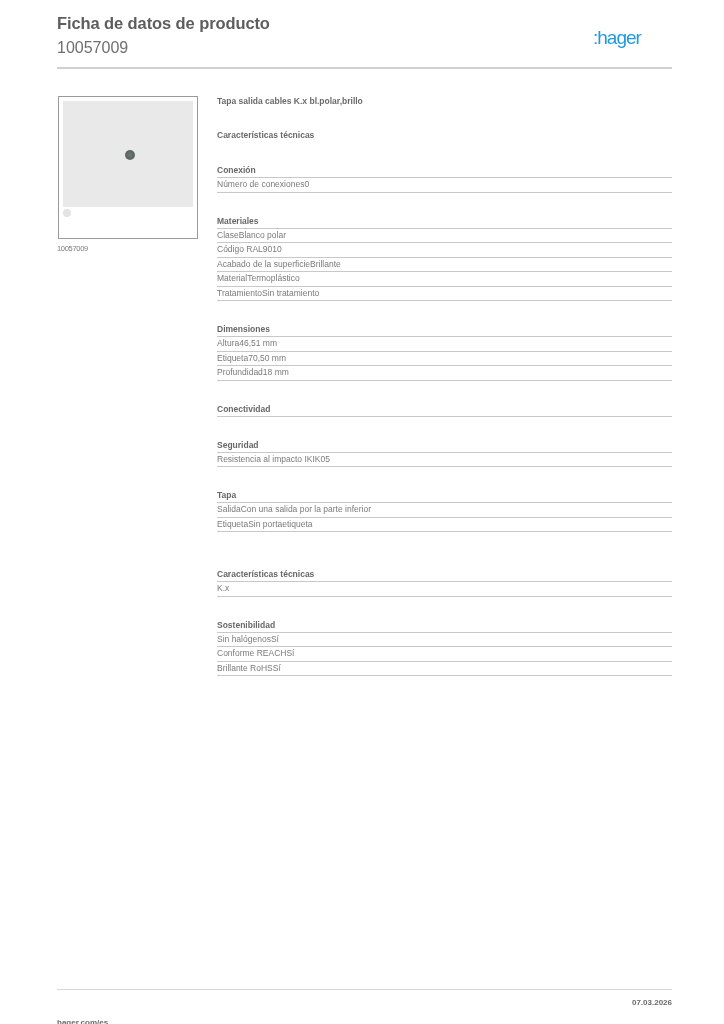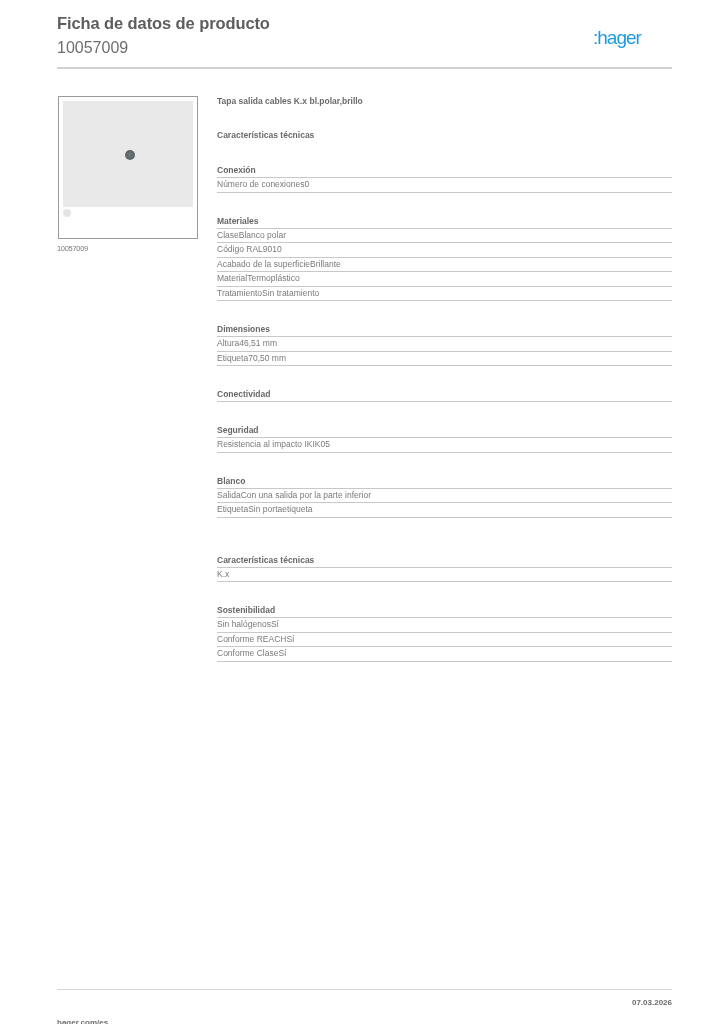--- a/index.html
+++ b/index.html
@@ -130,36 +130,40 @@
   <div class="group">
     <div class="group-title">Dimensiones</div>
     <div class="row">
       <span class="label">Altura</span>
       <span class="value">46,51 mm</span>
     </div>
     <div class="row">
       <span class="label">Etiqueta</span>
       <span class="value">70,50 mm</span>
     </div>
+    <div class="row">
+      <span class="label">Profundidad</span>
+      <span class="value">18 mm</span>
+    </div>
   </div>
 
   <div class="group">
     <div class="group-title">Conectividad</div>
   </div>
 
   <div class="group">
     <div class="group-title">Seguridad</div>
     <div class="row">
       <span class="label">Resistencia al impacto IK</span>
       <span class="value">IK05</span>
     </div>
   </div>
 
   <div class="group">
-    <div class="group-title">Blanco</div>
+    <div class="group-title">Tapa</div>
     <div class="row">
       <span class="label">Salida</span>
       <span class="value">Con una salida por la parte inferior</span>
     </div>
     <div class="row">
       <span class="label">Etiqueta</span>
       <span class="value">Sin portaetiqueta</span>
     </div>
   </div>
 
@@ -177,21 +181,21 @@
     <div class="group-title">Sostenibilidad</div>
     <div class="row">
       <span class="label">Sin halógenos</span>
       <span class="value">Sí</span>
     </div>
     <div class="row">
       <span class="label">Conforme REACH</span>
       <span class="value">Sí</span>
     </div>
     <div class="row">
-      <span class="label">Conforme Clase</span>
+      <span class="label">Brillante RoHS</span>
       <span class="value">Sí</span>
     </div>
   </div>
 </div>
 
 <div>
   <div class="footer-rule"></div>
   <div class="footer-left">hager.com/es</div>
   <div class="footer-center">Adecuado para</div>
   <div class="footer-right">07.03.2026</div>

